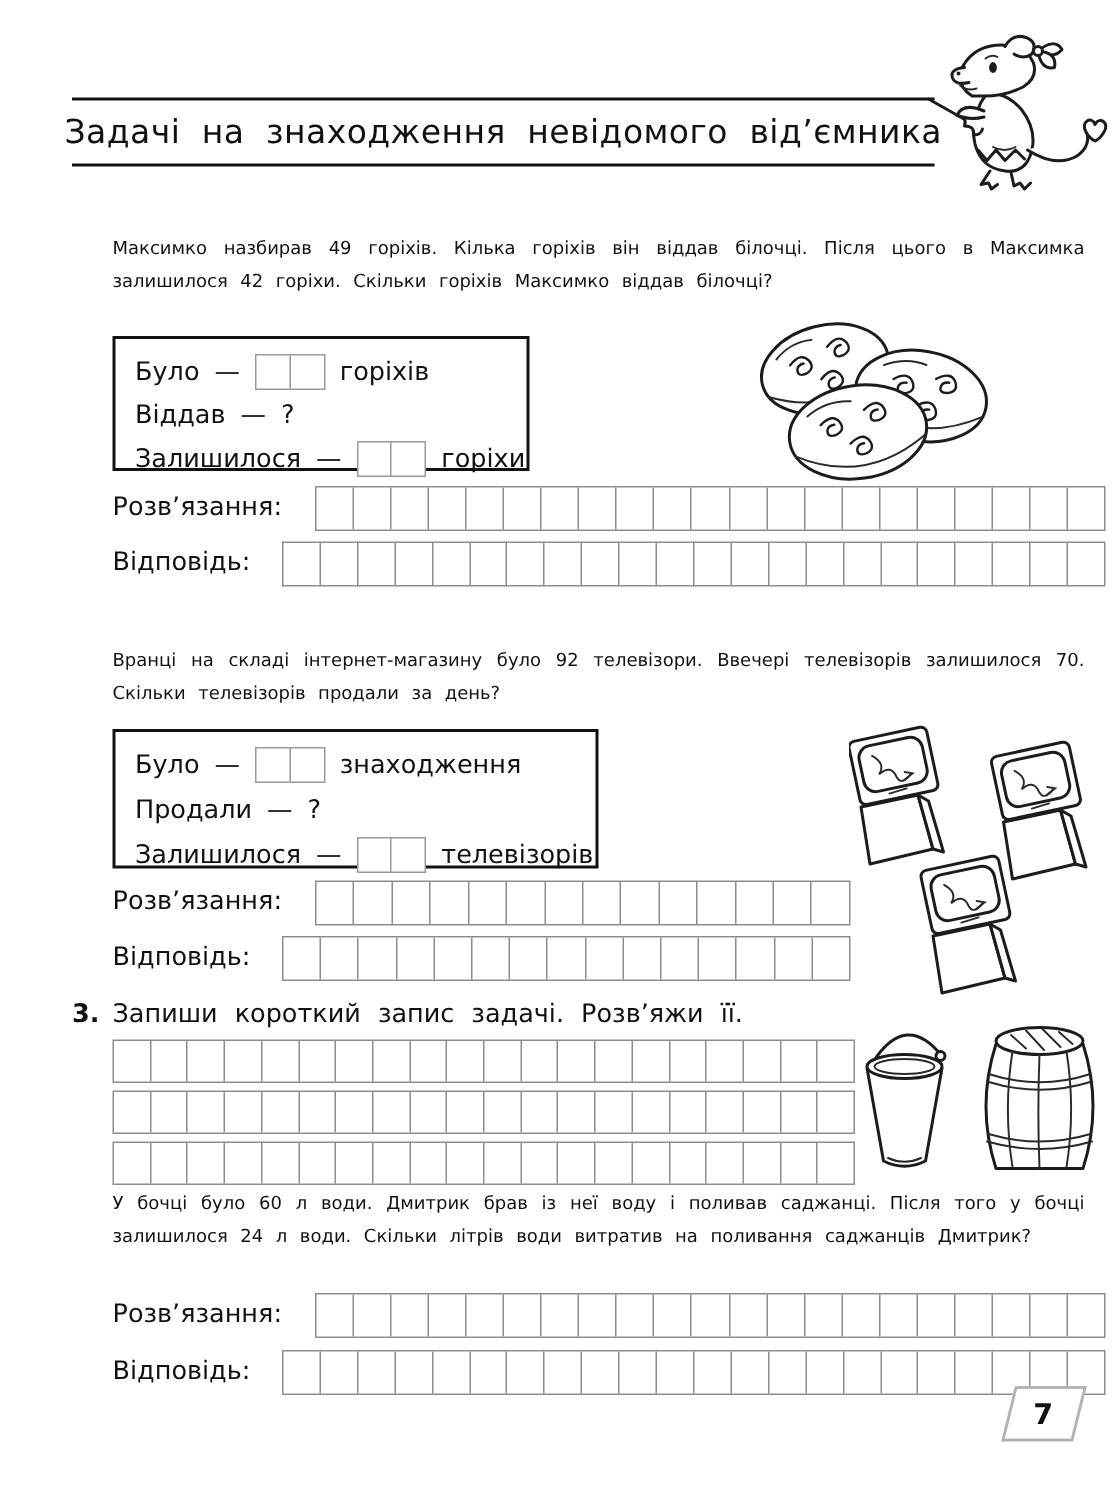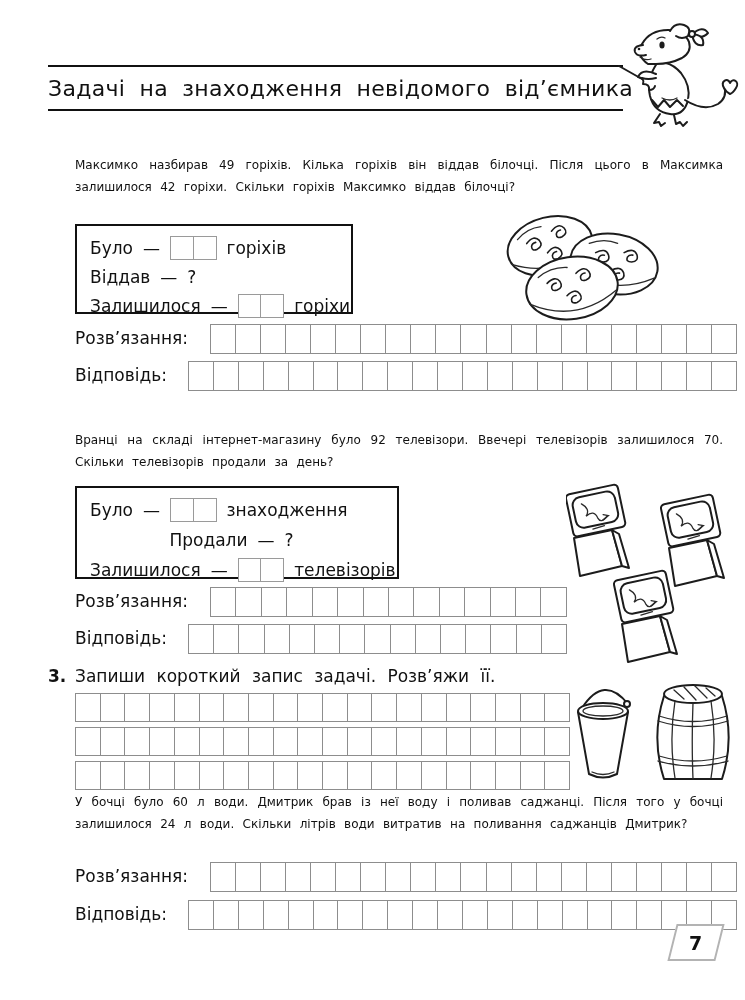--- a/index.html
+++ b/index.html
@@ -4,21 +4,21 @@
 <style>
   html,body{margin:0;padding:0;background:#fff;}
   .page{
     position:relative;width:745px;height:1000px;background:#fff;overflow:hidden;
     font-family:"DejaVu Sans","Liberation Sans",sans-serif;color:#111;
   }
   
   .title-band{
     position:absolute;left:48px;top:65px;width:575px;height:42px;
     border-top:2px solid #111;border-bottom:2px solid #111;
-    display:flex;align-items:center;
+    display:flex;align-items:center;justify-content:center;
   }
   .title-band .t{
     font-size:22px;letter-spacing:.3px;word-spacing:.32em;white-space:nowrap;
   }
   .illu{position:absolute;}
   .illu svg{display:block;}
   .ln{stroke:#1c1c1c;stroke-width:2;fill:none;stroke-linecap:round;stroke-linejoin:round;}
   .wf{stroke:#1c1c1c;stroke-width:2;fill:#fff;stroke-linecap:round;stroke-linejoin:round;}
   .thin{stroke:#2a2a2a;stroke-width:1.3;fill:none;stroke-linecap:round;}
   
@@ -202,21 +202,21 @@
   <div class="record-box" style="top:486px;width:324px;height:93px;">
     <div class="rec-line" style="height:30px;">
       <span>Було</span>
       <span class="rec-dash">—</span>
       <span class="rec-boxes">
           <span class="sq"></span>
           <span class="sq"></span>
         </span>
       <span>знаходження</span>
     </div>
-    <div class="rec-line" style="height:30px;justify-content:center;">
+    <div class="rec-line" style="height:30px;">
       <span>Продали</span>
       <span class="rec-dash">—</span>
       <span>?</span>
     </div>
     <div class="rec-line" style="height:30px;">
       <span>Залишилося</span>
       <span class="rec-dash">—</span>
       <span class="rec-boxes">
           <span class="sq"></span>
           <span class="sq"></span>

